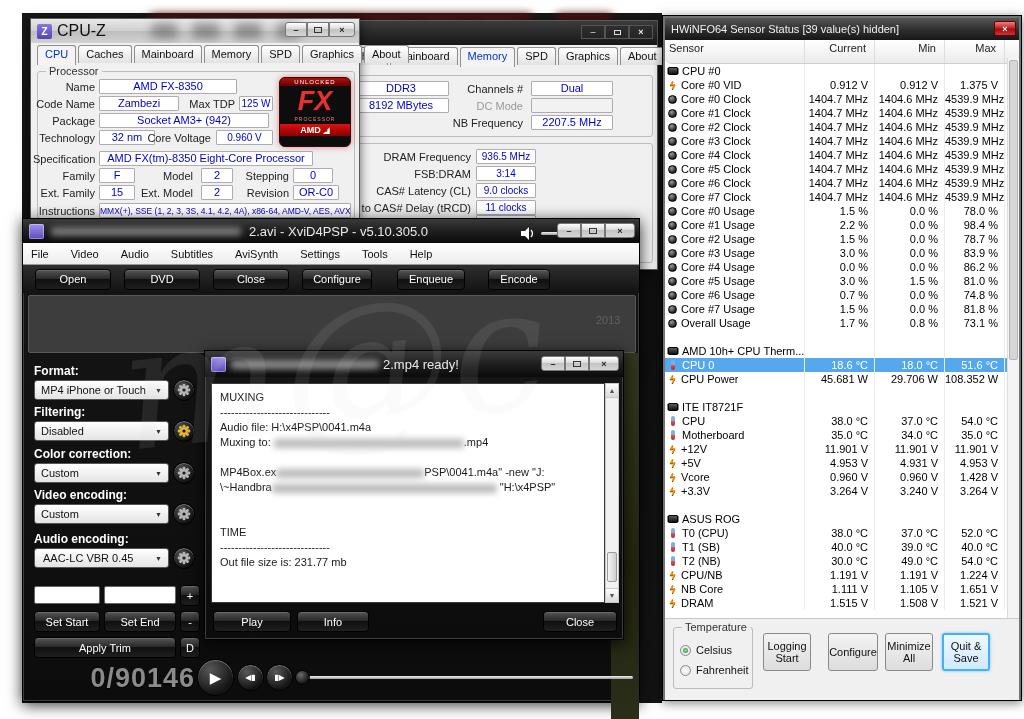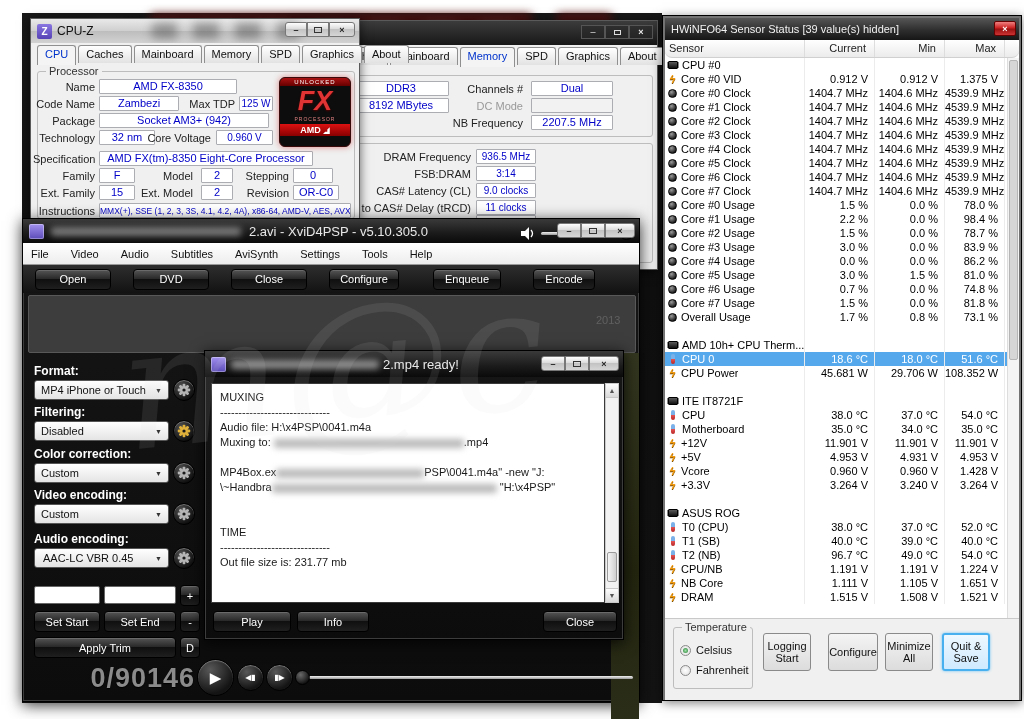--- a/index.html
+++ b/index.html
@@ -13,21 +13,21 @@
   .watermark { font-family:"DejaVu Serif",serif; font-style:italic; font-size:170px; color:rgba(215,215,215,.10); transform:rotate(-6deg); z-index:60; pointer-events:none; white-space:nowrap; }
   .wm-year { font-size:11px; color:rgba(200,200,200,.25); z-index:60; pointer-events:none; }
 
   
   .lwin { border:1px solid #5a5a5a; box-shadow:0 2px 10px rgba(0,0,0,.6); background:#f0f0f0; }
   .lwin .tbar { height:24px; background:linear-gradient(#e9e9e9,#cfcfcf 50%,#bdbdbd 51%,#d2d2d2); display:flex; align-items:center; padding:0 6px; position:relative; overflow:hidden; }
   .tbar-blur { position:absolute; filter:blur(5px); background:repeating-linear-gradient(90deg, rgba(90,90,90,.55) 0 26px, rgba(230,230,230,0) 26px 42px); height:16px; border-radius:6px; }
   .appico { width:15px; height:15px; border-radius:2px; display:flex; align-items:center; justify-content:center; font-size:10px; font-weight:bold; color:#fff; margin-right:5px; z-index:2; }
   .cpuz-ico { background:linear-gradient(#8a76e0,#5743b5); }
   .xv-ico { background:linear-gradient(#a392ef,#5b4bb8); box-shadow:inset 0 0 0 1px rgba(255,255,255,.35); }
-  .ltitle { font-size:12px; color:#111; z-index:2; }
+  .ltitle { font-size:16px; color:#111; z-index:2; }
   .winbtns { position:absolute; right:4px; top:3px; display:flex; z-index:3; }
   .wbtn { width:24px; height:15px; border:1px solid #777; background:linear-gradient(#fdfdfd,#dcdcdc 45%,#c3c3c3 50%,#d6d6d6); display:flex; align-items:center; justify-content:center; font-size:9px; color:#222; }
   .wbtn:first-child { border-radius:3px 0 0 3px; }
   .wbtn:last-child { border-radius:0 3px 3px 0; }
   .wbtn.violet { background:linear-gradient(#e6ddfa,#c3b2ee 45%,#a globe91d8 50%,#c9bcee); }
   .wbtn .glyph-max { width:8px; height:6px; border:1px solid #333; background:transparent; }
   .wbtn.close-b::before { content:"×"; font-weight:bold; }
   .wbtn.min-b::before { content:"–"; font-weight:bold; }
   .darkbtn { width:24px; height:14px; border:1px solid #555; background:rgba(40,40,40,.5); color:#eee; display:flex; align-items:center; justify-content:center; font-size:9px; }
   .darkbtn.min-b::before { content:"–"; }
@@ -51,21 +51,21 @@
   .fx-sub { font-size:5px; letter-spacing:1px; color:#e08080; }
   .fx-brand { margin-top:2px; background:linear-gradient(#d11,#800); width:100%; text-align:center; color:#fff; font-weight:bold; font-size:9px; padding:1px 0; }
   .fx-arrow { display:inline-block; width:7px; height:7px; background:#fff; clip-path:polygon(100% 0,100% 100%,0 100%,35% 65%,65% 65%,65% 35%); margin-left:2px; vertical-align:middle; }
 
   
   .dwin { background:linear-gradient(#161616,#0c0c0c); border:1px solid #000; box-shadow:0 0 0 1px #3c3c3c inset, 0 3px 14px rgba(0,0,0,.8); }
   .dtbar { height:24px; display:flex; align-items:center; padding:0 6px; position:relative; background:linear-gradient(#3a3a3a,#1a1a1a 60%,#0a0a0a); overflow:hidden; }
   .dtitle { color:#e8e8e8; font-size:13px; z-index:2; }
   .menubar { height:22px; background:linear-gradient(#ffffff,#ededed); display:flex; align-items:center; padding:0 8px; gap:22px; border-bottom:1px solid #999; }
   .menu-item { font-size:11px; color:#111; }
-  .toolbar { height:28px; display:flex; align-items:center; padding:4px 12px; gap:22px; background:linear-gradient(#2e2e2e,#121212); }
+  .toolbar { height:28px; display:flex; align-items:center; padding:4px 12px; gap:13px; background:linear-gradient(#2e2e2e,#121212); }
   .xbtn { background:linear-gradient(#555 0%,#2a2a2a 45%,#101010 50%,#1f1f1f 100%); border:1px solid #000; box-shadow:inset 0 1px 0 #6a6a6a; color:#fff; border-radius:4px; font-size:11px; height:21px; display:flex; align-items:center; justify-content:center; }
   .preview { background:#3d3d3d; border:1px solid #585858; border-radius:2px; }
   .panel-label { color:#fff; font-size:12px; font-weight:bold; }
   .combo { background:linear-gradient(#ffffff,#e4e4e4); border:1px solid #555; border-radius:3px; height:20px; color:#111; font-size:11px; padding:0 6px; display:flex; align-items:center; justify-content:space-between; }
   .combo::after { content:"▼"; font-size:7px; color:#333; }
   .gearbtn { width:22px; height:22px; border-radius:50%; background:radial-gradient(circle at 35% 30%, #4e4e4e, #101010 75%); border:1px solid #000; box-shadow:inset 0 1px 0 #777; display:flex; align-items:center; justify-content:center; }
   .trim-input { background:#fff; border:1px solid #666; border-radius:2px; height:18px; }
   .xsmall { width:20px; }
   .counter { font-size:27px; font-weight:bold; color:#8b8b8b; text-shadow:0 1px 1px #000; letter-spacing:1px; }
   .pbtn { border-radius:50%; background:radial-gradient(circle at 35% 28%, #585858, #141414 70%); border:1px solid #000; box-shadow:inset 0 1px 1px #7a7a7a; color:#fff; display:flex; align-items:center; justify-content:center; }
@@ -80,21 +80,21 @@
   .varrow { width:100%; height:14px; display:flex; align-items:center; justify-content:center; font-size:7px; color:#555; background:linear-gradient(#fdfdfd,#d9d9d9); border-bottom:1px solid #c9c9c9; }
   .varrow.down { border-top:1px solid #c9c9c9; border-bottom:none; }
   .vthumb { position:absolute; left:1px; right:1px; background:linear-gradient(90deg,#f5f5f5,#cfcfcf); border:1px solid #9a9a9a; border-radius:2px; }
 
   
   .hw-win { left:662px; top:15px; width:360px; height:686px; background:#737373; border:1px solid #000; padding:2px; box-shadow:0 2px 10px rgba(0,0,0,.5); }
   .hw-tbar { height:22px; background:linear-gradient(#565656,#2e2e2e 55%,#161616); display:flex; align-items:center; padding:0 6px; position:relative; }
   .hw-title { color:#f2f2f2; font-size:11px; }
   .hw-close { position:absolute; right:3px; top:3px; width:22px; height:15px; background:linear-gradient(#f08080,#c22 45%,#911 55%,#c33); border:1px solid #600; border-radius:2px; color:#fff; font-size:9px; font-weight:bold; display:flex; align-items:center; justify-content:center; }
   .hw-client { background:#fff; height:660px; position:relative; overflow:hidden; }
-  .hw-head { display:flex; height:18px; border-bottom:1px solid #d0d0d0; background:linear-gradient(#ffffff,#ebebeb);border-radius:7px; }
+  .hw-head { display:flex; height:24px; border-bottom:1px solid #d0d0d0; background:linear-gradient(#ffffff,#ebebeb);border-radius:7px; }
   .hw-hc { font-size:11px; color:#222; line-height:17px; border-right:1px solid #ddd; }
   .hw-rows {}
   .hw-row { display:flex; height:14px; line-height:14px; }
   .hw-c { border-right:1px solid #ececec; overflow:hidden; white-space:nowrap; }
   .hw-c0 { width:140px; padding-left:3px; font-size:11px; color:#000; display:flex; align-items:center; }
   .hw-c1,.hw-c2 { width:70px; }
   .hw-c3 { width:60px; }
   .hw-cv { font-size:11px; color:#000; text-align:right; padding-right:6px; }
   .hw-sel { background:#55a8ec; }
   .hw-sel .hw-c0, .hw-sel .hw-cv { color:#fff; }
@@ -725,21 +725,21 @@
           </span>
           <span class="hw-c hw-cv hw-c1">40.0 °C</span>
           <span class="hw-c hw-cv hw-c2">39.0 °C</span>
           <span class="hw-c hw-cv hw-c3">40.0 °C</span>
         </div>
         <div class="hw-row">
           <span class="hw-c hw-c0">
             <i class="ico ico-therm"></i>
             <span class="hw-name">T2 (NB)</span>
           </span>
-          <span class="hw-c hw-cv hw-c1">96.7 °C</span>
+          <span class="hw-c hw-cv hw-c1">30.0 °C</span>
           <span class="hw-c hw-cv hw-c2">49.0 °C</span>
           <span class="hw-c hw-cv hw-c3">54.0 °C</span>
         </div>
         <div class="hw-row">
           <span class="hw-c hw-c0">
             <i class="ico ico-bolt">ϟ</i>
             <span class="hw-name">CPU/NB</span>
           </span>
           <span class="hw-c hw-cv hw-c1">1.191 V</span>
           <span class="hw-c hw-cv hw-c2">1.191 V</span>

